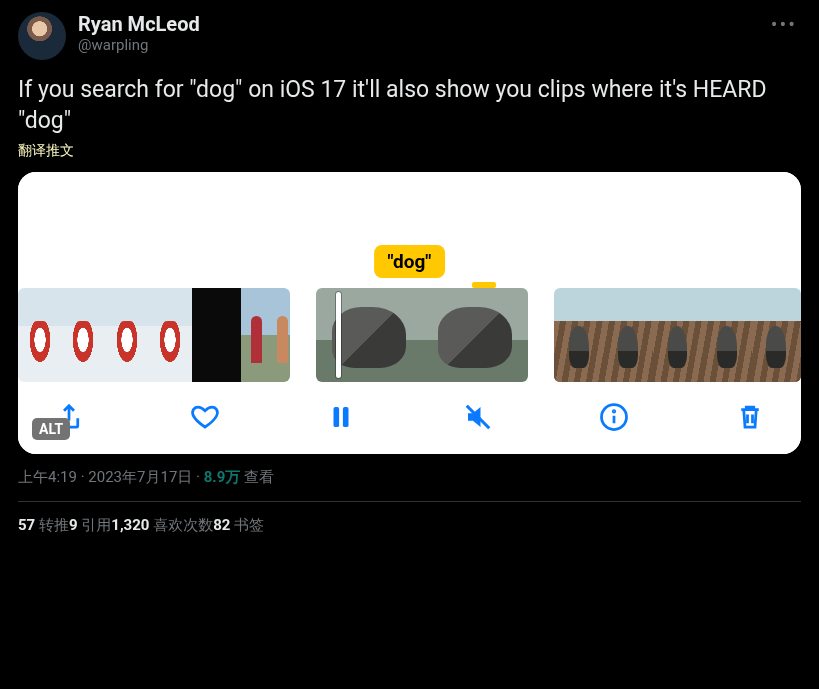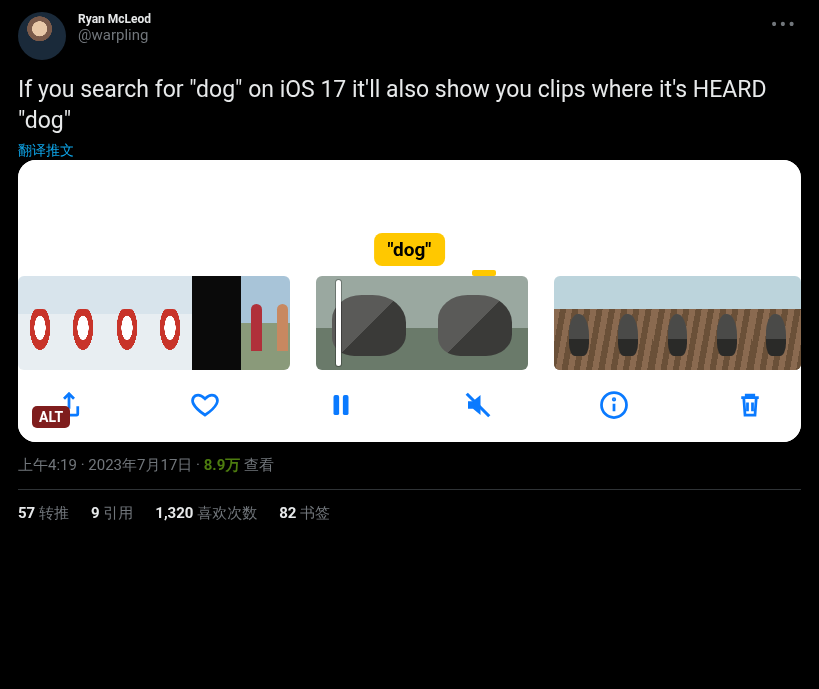--- a/index.html
+++ b/index.html
@@ -19,41 +19,41 @@
   }
   .avatar {
     width: 48px;
     height: 48px;
     border-radius: 50%;
     background: radial-gradient(circle at 45% 35%, #e8c8a8 0 18%, #7a5a4a 19% 30%, #1a2a3a 31% 100%);
     flex-shrink: 0;
     margin-right: 12px;
   }
   .names { display: flex; flex-direction: column; }
-  .display-name { font-weight: 700; font-size: 12px; color: #e7e9ea; line-height: 1.2; text-align: center; }
+  .display-name { font-weight: 700; font-size: 20px; color: #e7e9ea; line-height: 1.2; text-align: center; }
   .handle { color: #71767b; font-size: 15px; }
   .more {
     margin-left: auto;
     color: #71767b;
     font-size: 20px;
     letter-spacing: 2px;
     padding: 0 4px;
     cursor: pointer;
   }
   .tweet-text {
     font-size: 23px;
     line-height: 1.35;
     color: #e7e9ea;
     margin-bottom: 4px;
   }
   .translate {
-    color: #0ea5e9;
+    color: #fef9c3;
     font-size: 14px;
     cursor: pointer;
-    margin-bottom: 0;
+    margin-bottom: 12px;
     display: inline-block;
   }
   .media-card {
     background: #fff;
     border-radius: 18px;
     overflow: hidden;
     width: 100%;
     position: relative;
     margin-bottom: 14px;
   }
@@ -134,37 +134,36 @@
     width: 38px;
     height: 34px;
   }
   .tb-btn svg { width: 30px; height: 30px; stroke: #0a7aff; fill: none; stroke-width: 2.2; }
   .tb-btn.pause svg rect { fill: #0a7aff; stroke: none; }
   .tb-btn.info svg circle { stroke: #0a7aff; }
   .alt-badge {
     position: absolute;
     left: 14px;
     bottom: 14px;
-    background: #7f1d1d;
+    background: #737373;
     color: #fff;
     font-weight: 700;
     font-size: 14px;
     padding: 3px 7px;
     border-radius: 5px;
   }
   .meta-line {
     color: #71767b;
     font-size: 15px;
     padding-bottom: 14px;
     border-bottom: 1px solid #2f3336;
   }
-  .meta-line .bold { color: #4d7c0f; font-weight: 700; margin-top: 34px; }
+  .meta-line .bold { color: #0f766e; font-weight: 700; margin-top: 34px; }
   .stats {
     display: flex;
-    gap: 22px;
     padding-top: 14px;
     font-size: 15px;
     color: #71767b;
   }
   .stats .num { color: #e7e9ea; font-weight: 700; }
 </style>
 </head>
 <body>
 
 

